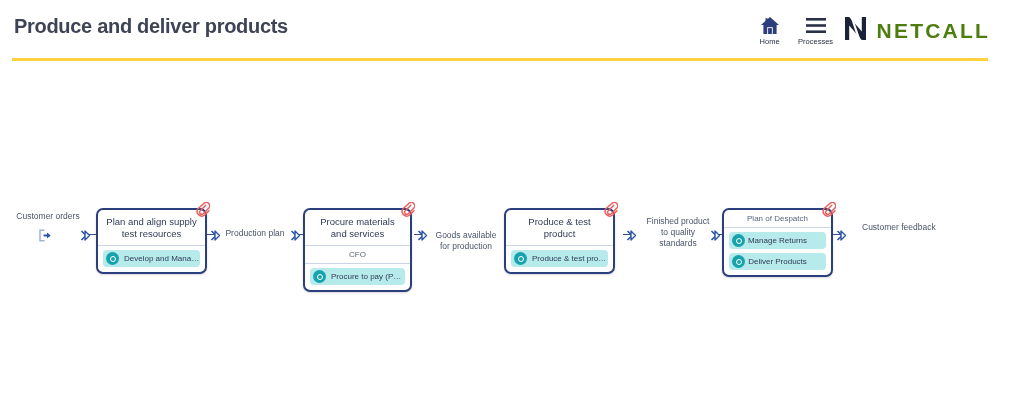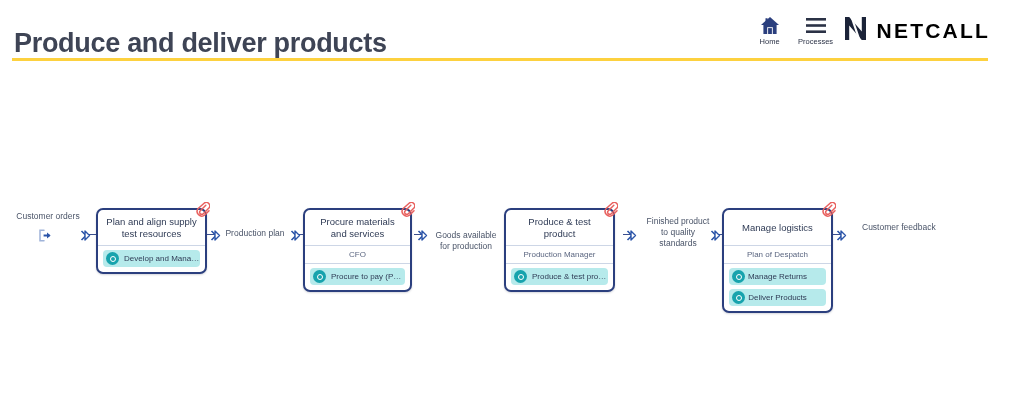--- a/index.html
+++ b/index.html
@@ -18,22 +18,22 @@
   
   .header {
     position: absolute;
     left: 0; top: 0;
     width: 1024px;
     height: 62px;
   }
   .page-title {
     position: absolute;
     left: 14px;
-    top: 28px;
-    font-size: 27px;
+    top: 15px;
+    font-size: 20px;
     font-weight: bold;
     color: #3e4455;
     letter-spacing: -0.3px;
     white-space: nowrap;
   }
   .header-tools {
     position: absolute;
     right: 34px;
     top: 14px;
     display: flex;
@@ -60,21 +60,21 @@
   .brand {
     display: flex;
     align-items: center;
     gap: 9px;
     margin-left: 4px;
     margin-top: 1px;
   }
   .brand-word {
     font-size: 21px;
     font-weight: bold;
-    color: #000000;
+    color: #4d7c0f;
     letter-spacing: 2.2px;
   }
   .header-rule {
     position: absolute;
     left: 12px;
     top: 58px;
     width: 976px;
     height: 3px;
     background: #fdd13f;
   }
@@ -338,21 +338,20 @@
     </svg>
   </div>
 
   <div class="node" style="left:504px; top:146px; width:111px;">
     <div class="clip">
       <svg width="15" height="15" viewBox="0 0 15 15">
         <path d="M10.8 3.2 L5.3 8.7 a2.1 2.1 0 0 0 3 3 l5.6-5.6 a3.4 3.4 0 0 0-4.8-4.8 L3.2 6.4 a4.7 4.7 0 0 0 6.6 6.6 l4.2-4.2" stroke="#e8605e" stroke-width="1.5" fill="none" stroke-linecap="round"></path>
       </svg>
     </div>
     <div class="node-title">Produce &amp; test product</div>
-    <div class="node-role">Production Manager</div>
     <div class="node-tasks">
       <div class="task">
         <span class="task-dot"></span>
         <span class="task-label">Produce &amp; test product</span>
       </div>
     </div>
   </div>
 
   <div class="conn-line" style="left:623px; top:172px; width:8px;"></div>
   <div class="arrow" style="left:626px; top:166px;">
@@ -373,21 +372,20 @@
       <path d="M5 2 L9.5 6.5 L5 11 Z" fill="#ffffff" stroke="#2b54a8" stroke-width="1.4" stroke-linejoin="round"></path>
     </svg>
   </div>
 
   <div class="node" style="left:722px; top:146px; width:111px;">
     <div class="clip">
       <svg width="15" height="15" viewBox="0 0 15 15">
         <path d="M10.8 3.2 L5.3 8.7 a2.1 2.1 0 0 0 3 3 l5.6-5.6 a3.4 3.4 0 0 0-4.8-4.8 L3.2 6.4 a4.7 4.7 0 0 0 6.6 6.6 l4.2-4.2" stroke="#e8605e" stroke-width="1.5" fill="none" stroke-linecap="round"></path>
       </svg>
     </div>
-    <div class="node-title">Manage logistics</div>
     <div class="node-role">Plan of Despatch</div>
     <div class="node-tasks">
       <div class="task centered">
         <span class="task-dot"></span>
         <span class="task-label">Manage Returns</span>
       </div>
       <div class="task centered">
         <span class="task-dot"></span>
         <span class="task-label">Deliver Products</span>
       </div>

